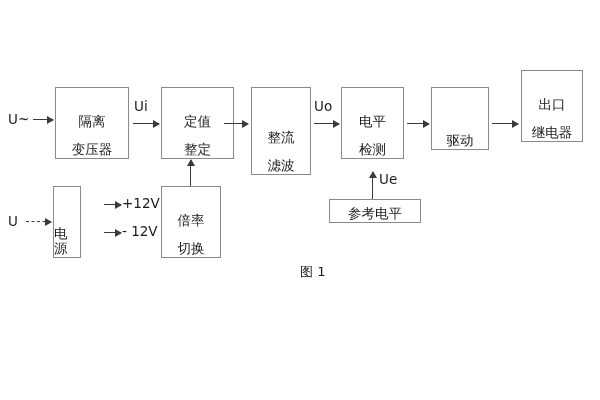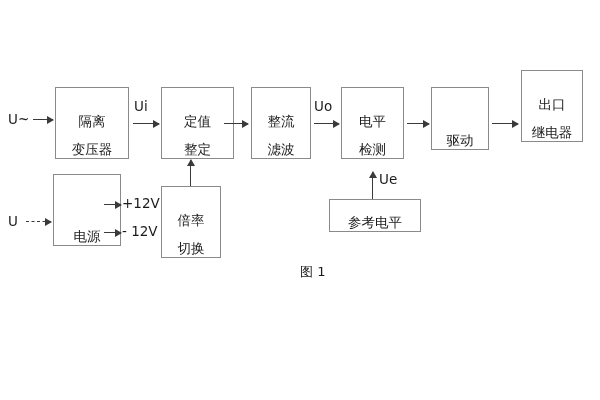--- a/index.html
+++ b/index.html
@@ -106,21 +106,21 @@
   <div class="lbl" style="left:134px; top:100px;text-align:right;">Ui</div>
   <div class="h-arrow" style="left:133px; top:123px; width:26px;"></div>
 
   <div class="block" style="left:161px; top:87px; width:73px; height:72px;">
     <span class="line1">定值</span>
     <span class="line2">整定</span>
   </div>
 
   <div class="h-arrow" style="left:224px; top:123px; width:24px;"></div>
 
-  <div class="block" style="left:251px; top:87px; width:60px; height:72px;">
+  <div class="block" style="left:251px; top:87px; width:60px; height:88px;">
     <span class="line1">整流</span>
     <span class="line2">滤波</span>
   </div>
 
   <div class="lbl" style="left:314px; top:100px;text-align:center;">Uo</div>
   <div class="h-arrow" style="left:314px; top:123px; width:25px;"></div>
 
   <div class="block" style="left:341px; top:87px; width:63px; height:72px;">
     <span class="line1">电平</span>
     <span class="line2">检测</span>
@@ -135,38 +135,38 @@
   <div class="h-arrow" style="left:492px; top:123px; width:26px;"></div>
 
   <div class="block" style="left:521px; top:70px; width:62px; height:72px;">
     <span class="line1">出口</span>
     <span class="line2">继电器</span>
   </div>
 
   <div class="lbl" style="left:8px; top:215px;">U</div>
   <div class="h-dashed" style="left:26px; top:221px; width:25px;"></div>
 
-  <div class="block one-line" style="left:53px; top:174px; width:68px; height:72px;">
+  <div class="block one-line" style="left:53px; top:186px; width:28px; height:72px;">
     <span class="line1">电源</span>
   </div>
 
   <div class="h-arrow" style="left:104px; top:204px; width:17px;"></div>
   <div class="lbl" style="left:122px; top:197px;">+12V</div>
 
   <div class="h-arrow" style="left:104px; top:232px; width:17px;"></div>
   <div class="lbl" style="left:122px; top:225px;">- 12V</div>
 
   <div class="block" style="left:161px; top:186px; width:60px; height:72px;">
     <span class="line1">倍率</span>
     <span class="line2">切换</span>
   </div>
 
   <div class="v-arrow" style="left:190px; top:160px; height:26px;"></div>
 
-  <div class="block one-line" style="left:329px; top:199px; width:92px; height:33px;">
+  <div class="block one-line" style="left:329px; top:199px; width:92px; height:24px;">
     <span class="line1">参考电平</span>
   </div>
 
   <div class="v-arrow" style="left:372px; top:172px; height:27px;"></div>
   <div class="lbl" style="left:379px; top:173px;">Ue</div>
 
   <div class="lbl caption" style="left:300px; top:265px;">图 1</div>
 
 </div>
 

